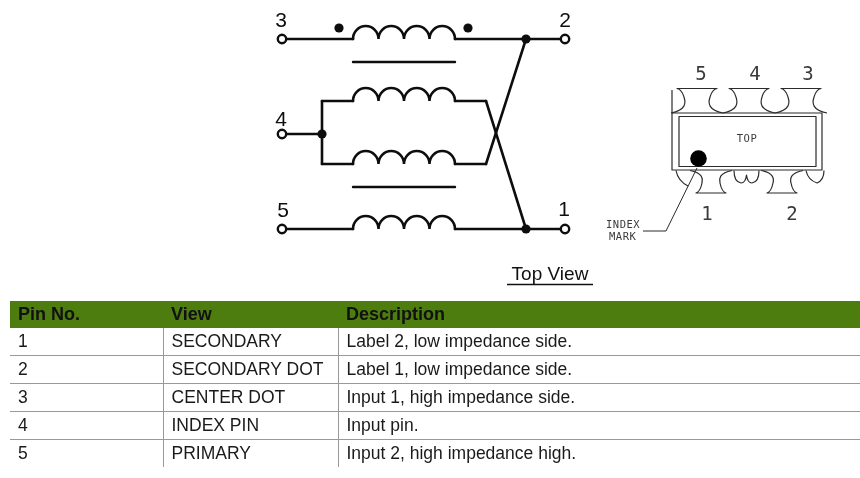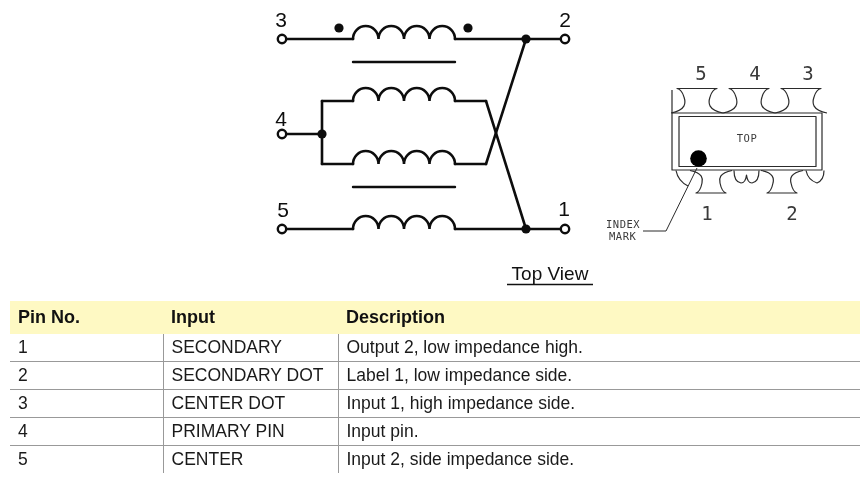--- a/index.html
+++ b/index.html
@@ -14,22 +14,22 @@
   .caption-text{font-family:"Liberation Sans",sans-serif;font-size:19px;fill:#111;}
   .pin-table{
     position:absolute;left:10px;top:301px;width:850px;
     border-collapse:collapse;table-layout:fixed;
     font-family:"Liberation Sans",sans-serif;color:#1a1a1a;
   }
   .pin-table col.c1{width:153px;}
   .pin-table col.c2{width:175px;}
   .pin-table col.c3{width:522px;}
   .pin-table th{
-    background:#fef9c3;font-weight:bold;font-size:18px;text-align:left;
-    height:33px;padding:0 4px 0 8px;white-space:nowrap;color:#111;
+    background:#4d7c0f;font-weight:bold;font-size:18px;text-align:left;
+    height:27px;padding:0 4px 0 8px;white-space:nowrap;color:#111;
   }
   .pin-table td{
     font-size:17.5px;height:27px;padding:0 4px 0 8px;white-space:nowrap;
     background:#fff;
   }
   .pin-table tbody td:not(:last-child){border-right:1px solid #999;}
   .pin-table tbody tr:not(:last-child) td{border-bottom:1px solid #999;}
 </style>
 </head>
 <body>
@@ -118,45 +118,45 @@
 
   <table class="pin-table">
     <colgroup>
         <col class="c1">
         <col class="c2">
         <col class="c3">
       </colgroup>
     <thead>
       <tr>
         <th>Pin No.</th>
-        <th>Input</th>
+        <th>View</th>
         <th>Description</th>
       </tr>
     </thead>
     <tbody>
       <tr>
         <td>1</td>
         <td>SECONDARY</td>
-        <td>Output 2, low impedance high.</td>
+        <td>Label 2, low impedance side.</td>
       </tr>
       <tr>
         <td>2</td>
         <td>SECONDARY DOT</td>
         <td>Label 1, low impedance side.</td>
       </tr>
       <tr>
         <td>3</td>
         <td>CENTER DOT</td>
         <td>Input 1, high impedance side.</td>
       </tr>
       <tr>
         <td>4</td>
-        <td>PRIMARY PIN</td>
+        <td>INDEX PIN</td>
         <td>Input pin.</td>
       </tr>
       <tr>
         <td>5</td>
-        <td>CENTER</td>
-        <td>Input 2, side impedance side.</td>
+        <td>PRIMARY</td>
+        <td>Input 2, high impedance high.</td>
       </tr>
     </tbody>
   </table>
 </div>
 
 </body></html>

